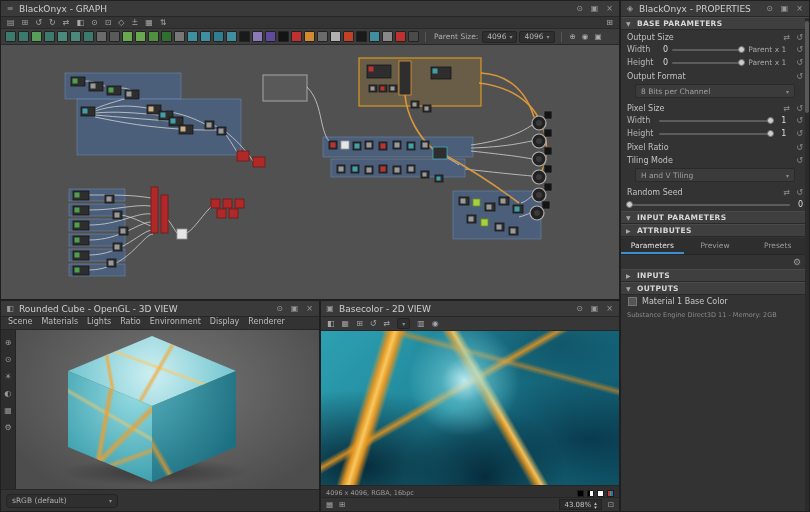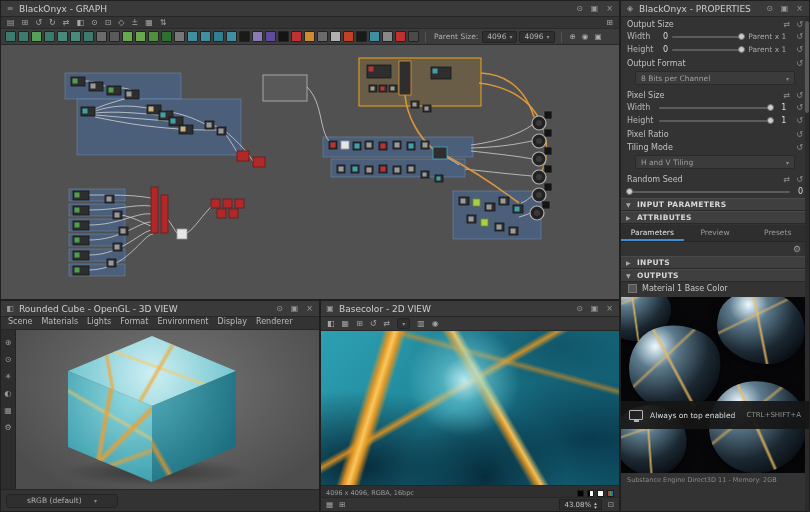--- a/index.html
+++ b/index.html
@@ -42,21 +42,21 @@
  linear-gradient(-45deg,transparent 48%,rgba(235,160,50,.85) 50%,transparent 52%),
  linear-gradient(160deg,transparent 68%,rgba(235,160,50,.7) 70%,transparent 72%),
  linear-gradient(30deg,transparent 36%,rgba(250,200,100,.55) 37.5%,transparent 39%),
  radial-gradient(circle at 40% 40%, #93dbe1, #2e95a5 80%)}
 .face.right{clip-path:polygon(100% 24%,50% 48%,50% 100%,100% 76%);background:
  linear-gradient(60deg,transparent 40%,rgba(225,150,45,.8) 42%,transparent 44%),
  linear-gradient(-100deg,transparent 62%,rgba(225,150,45,.7) 64%,transparent 66%),
  radial-gradient(circle at 40% 34%, #58b2bf, #1d7081 80%)}
 .cubeshadow{position:absolute;left:44px;top:128px;width:190px;height:28px;background:radial-gradient(ellipse,rgba(0,0,0,.38),transparent 70%)}
 .v3bottom{height:22px;background:#333;border-top:1px solid #262626;display:flex;align-items:center;padding:0 5px}
-.dd3d{width:112px;height:14px;background:#2f2f2f;border:1px solid #242424;border-radius:4px;display:flex;align-items:center;padding:0 20px;font-size:7.5px;color:#b0b0b0}
+.dd3d{width:112px;height:14px;background:#2f2f2f;border:1px solid #242424;border-radius:4px;display:flex;align-items:center;padding:0 5px;font-size:7.5px;color:#b0b0b0}
 .dd3d .chev{margin-left:auto}
 
 
 #view2d{left:320px;top:300px;width:300px;height:212px}
 .toolbar2d{height:14px;background:#373737;display:flex;align-items:center;gap:7px;padding:0 6px;font-size:8px;color:#a5a5a5;border-bottom:1px solid #262626}
 .canvas2d{height:154px;position:relative;background:
  radial-gradient(circle at 48% 32%, rgba(200,245,250,.9) 0%, rgba(120,215,225,.5) 12%, transparent 30%),
  linear-gradient(107deg,transparent 18%,rgba(233,150,30,.95) 20%,rgba(248,200,95,1) 21.5%,rgba(233,150,30,.95) 23%,transparent 25%),
  linear-gradient(60deg,transparent 54%,rgba(233,150,30,.9) 56%,rgba(248,200,95,.95) 57%,transparent 59%),
  linear-gradient(150deg,transparent 40%,rgba(233,150,30,.85) 42%,transparent 44%),
@@ -377,21 +377,21 @@
       <span class="ttl">Rounded Cube - OpenGL - 3D VIEW</span>
       <span class="sp"></span>
       <span class="wbtn">⊙</span>
       <span class="wbtn">▣</span>
       <span class="wbtn">×</span>
     </div>
     <div class="menubar">
       <span>Scene</span>
       <span>Materials</span>
       <span>Lights</span>
-      <span>Format</span>
+      <span>Ratio</span>
       <span>Environment</span>
       <span>Display</span>
       <span>Renderer</span>
     </div>
     <div class="v3body">
       <div class="strip">
         <span>⊕</span>
         <span>⊙</span>
         <span>☀</span>
         <span>◐</span>
@@ -459,20 +459,24 @@
   <aside class="panel" id="properties">
     <div class="phead">
       <span class="phicon">◈</span>
       <span class="ttl">BlackOnyx - PROPERTIES</span>
       <span class="sp"></span>
       <span class="wbtn">⊙</span>
       <span class="wbtn">▣</span>
       <span class="wbtn">×</span>
     </div>
 
+    <div class="sechead">
+      <span class="tri">▼</span>
+      <span>BASE PARAMETERS</span>
+    </div>
 
     <div class="lblrow">
       <span>Output Size</span>
         <span class="sp"></span>
       <span class="micon">⇄</span>
       <span class="micon">↺</span>
     </div>
     <div class="prow">
       <span class="pl">Width</span>
       <span class="val">0</span>
@@ -578,31 +582,19 @@
     </div>
     <div class="sechead">
       <span class="tri">▼</span>
       <span>OUTPUTS</span>
     </div>
     <div class="outitem">
       <span class="outthumb"></span>
       <span>Material 1 Base Color</span>
     </div>
 
-    <div class="preview">
-      <div class="stone" style="left:-22px;top:-18px;width:72px;height:62px;border-radius:46% 54% 50% 50%/52% 46% 54% 48%;transform:rotate(12deg)"></div>
-      <div class="stone" style="left:8px;top:28px;width:92px;height:86px;border-radius:44% 56% 48% 52%/50% 44% 56% 50%;transform:rotate(-8deg)"></div>
-      <div class="stone" style="left:96px;top:-6px;width:88px;height:72px;border-radius:50% 50% 44% 56%/46% 54% 50% 50%;transform:rotate(9deg)"></div>
-      <div class="stone" style="left:88px;top:84px;width:98px;height:92px;border-radius:46% 54% 52% 48%/50% 48% 52% 50%;transform:rotate(-4deg)"></div>
-      <div class="stone" style="left:-8px;top:108px;width:74px;height:70px;border-radius:52% 48% 46% 54%/48% 52% 48% 52%;transform:rotate(16deg)"></div>
-      <div class="toast">
-        <span class="monitor"></span>
-        <span>Always on top enabled</span>
-        <span class="sc">CTRL+SHIFT+A</span>
-      </div>
-    </div>
     <div class="engine">Substance Engine Direct3D 11 - Memory: 2GB</div>
     <div class="vscroll">
         <div class="vthumb"></div>
       </div>
   </aside>
 
 </div>
 
 </body></html>

